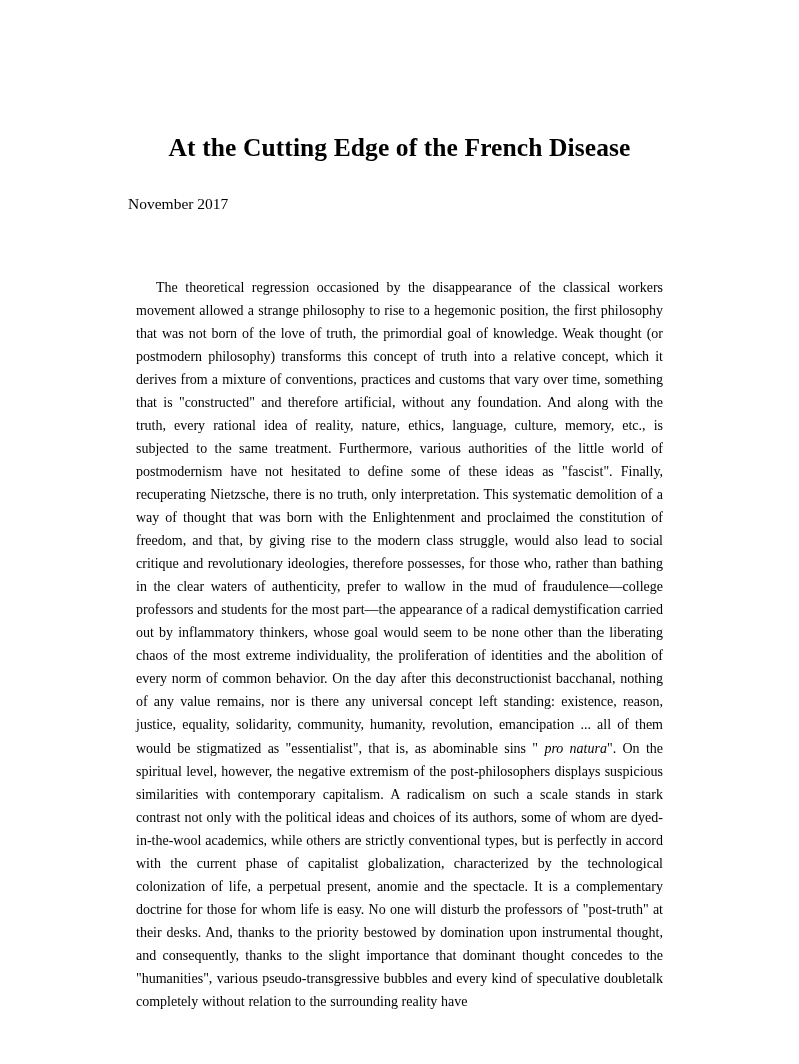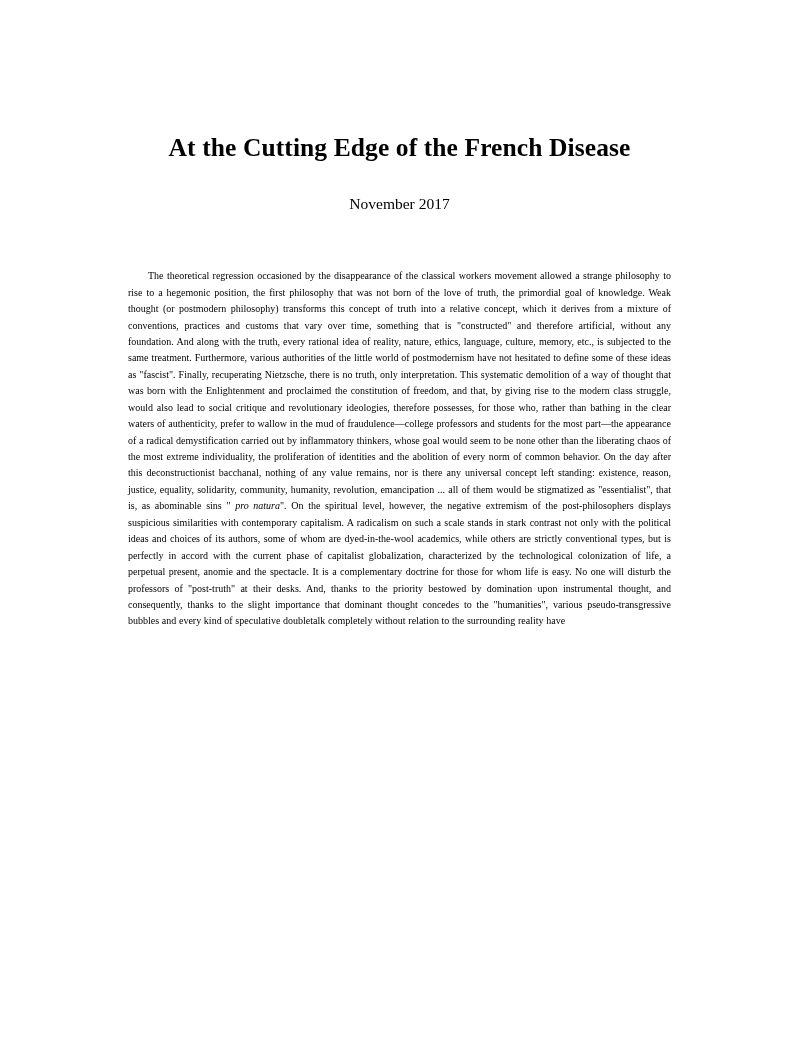--- a/index.html
+++ b/index.html
@@ -41,27 +41,26 @@
     margin: 0;
     padding-top: 53px;
     font-size: 15.5px;
     text-align: center;
     line-height: 1.2;
   }
   .doc-date {
     margin: 0;
     padding-top: 31px;
     font-size: 15.5px;
-    text-align: center;
     line-height: 1.2;
   }
   .body-text {
-    margin: 0;
+    margin: 8px;
     padding-top: 55px;
-    font-size: 10px;
+    font-size: 14px;
     line-height: 1.645;
     text-align: justify;
     text-justify: inter-word;
     hyphens: none;
     word-spacing: 0.2px;
   }
   .body-text .indent-first {
     display: inline-block;
     width: 20px;
   }

